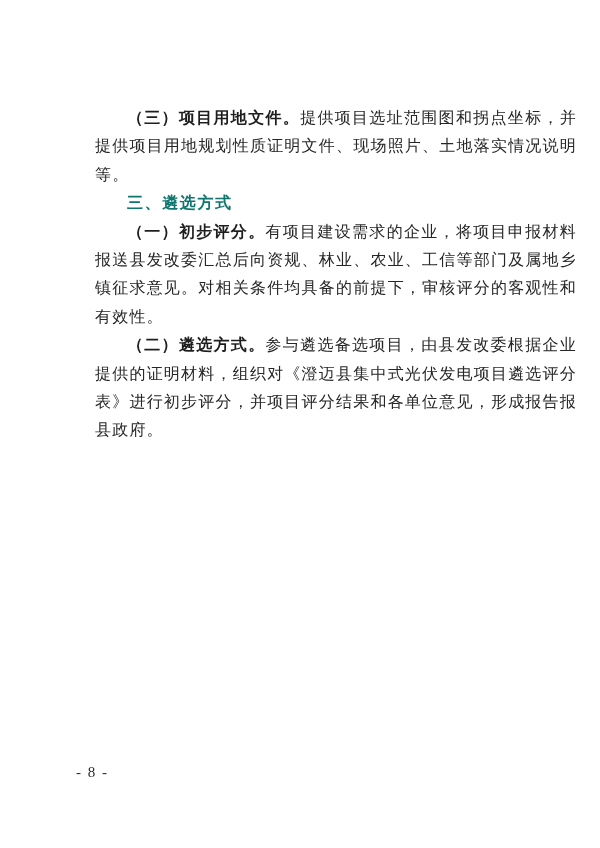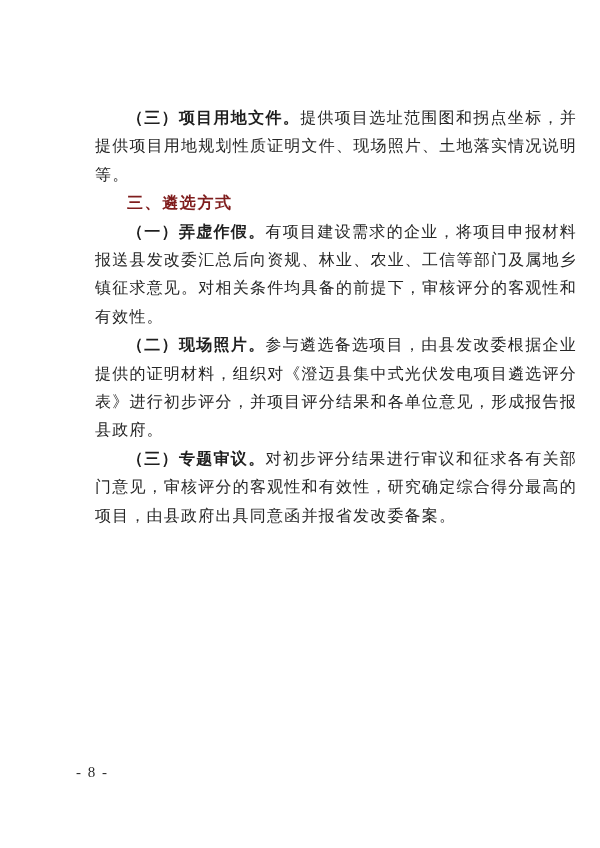--- a/index.html
+++ b/index.html
@@ -34,21 +34,21 @@
     margin: 0;
     text-indent: 2em;
   }
   .lead {
     font-weight: bold;
     color: #1e1e1e;
   }
   .heading {
     font-family: "Liberation Sans", "DejaVu Sans", sans-serif;
     font-weight: bold;
-    color: #7f1d1d;
+    color: #0f766e;
     letter-spacing: 1.6px;
   }
   .page-number {
     position: absolute;
     left: 76px;
     top: 764px;
     font-size: 15px;
     letter-spacing: 1.5px;
     color: #2b2b2b;
     font-family: "Liberation Serif", "DejaVu Serif", serif;
@@ -59,23 +59,22 @@
 
 <div class="page">
 
   <div class="doc-content">
 
     <p><span class="lead">（三）项目用地文件。</span><span>提供项目选址范围图和拐点坐标，并提供项目用地规划性质证明文件、现场照片、土地落实情况说明等。</span></p>
 
 
     <p class="heading">三、遴选方式</p>
 
-    <p><span class="lead">（一）弄虚作假。</span><span>有项目建设需求的企业，将项目申报材料报送县发改委汇总后向资规、林业、农业、工信等部门及属地乡镇征求意见。对相关条件均具备的前提下，审核评分的客观性和有效性。</span></p>
+    <p><span class="lead">（一）初步评分。</span><span>有项目建设需求的企业，将项目申报材料报送县发改委汇总后向资规、林业、农业、工信等部门及属地乡镇征求意见。对相关条件均具备的前提下，审核评分的客观性和有效性。</span></p>
 
-    <p><span class="lead">（二）现场照片。</span><span>参与遴选备选项目，由县发改委根据企业提供的证明材料，组织对《澄迈县集中式光伏发电项目遴选评分表》进行初步评分，并项目评分结果和各单位意见，形成报告报县政府。</span></p>
+    <p><span class="lead">（二）遴选方式。</span><span>参与遴选备选项目，由县发改委根据企业提供的证明材料，组织对《澄迈县集中式光伏发电项目遴选评分表》进行初步评分，并项目评分结果和各单位意见，形成报告报县政府。</span></p>
 
-    <p><span class="lead">（三）专题审议。</span><span>对初步评分结果进行审议和征求各有关部门意见，审核评分的客观性和有效性，研究确定综合得分最高的项目，由县政府出具同意函并报省发改委备案。</span></p>
 
   </div>
 
   <div class="page-number">- 8 -</div>
 
 </div>
 
 </body></html>

